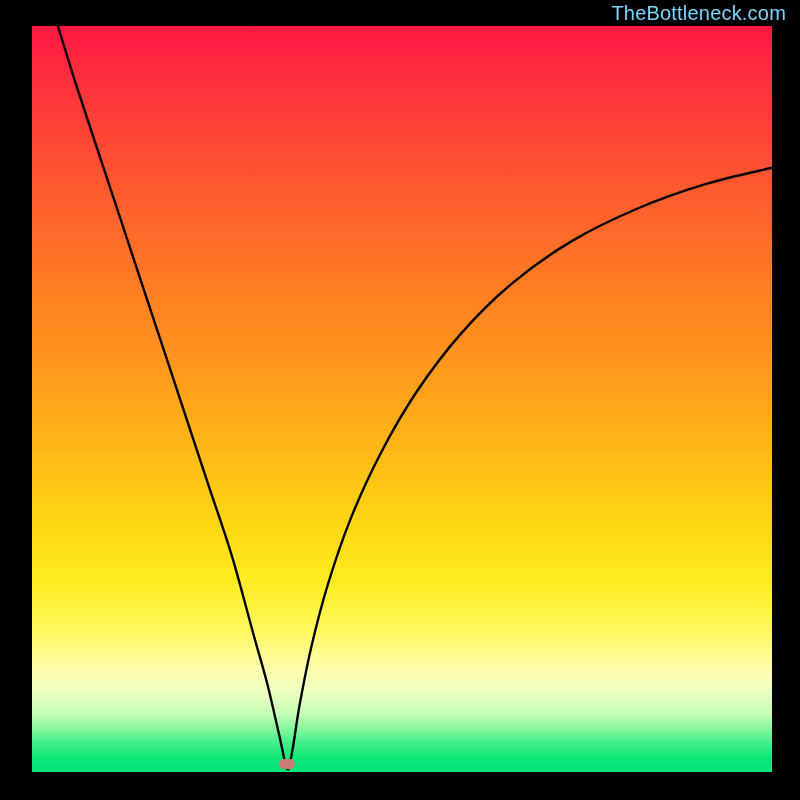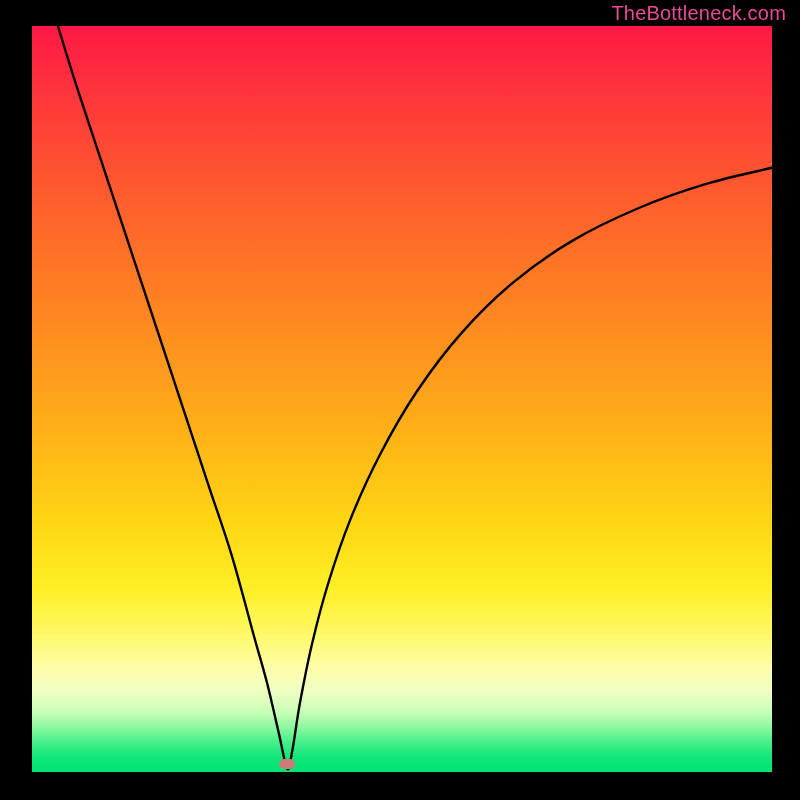--- a/index.html
+++ b/index.html
@@ -13,21 +13,21 @@
   }
   .container {
     position: relative;
     width: 800px;
     height: 800px;
   }
   .attribution {
     position: absolute;
     top: 2px;
     right: 14px;
-    color: #ec4899;
+    color: #7dd3fc;
     font-size: 20px;
     font-weight: 400;
     letter-spacing: 0.2px;
     z-index: 5;
     user-select: none;
   }
   .plot-frame {
     position: absolute;
     left: 30px;
     top: 24px;

